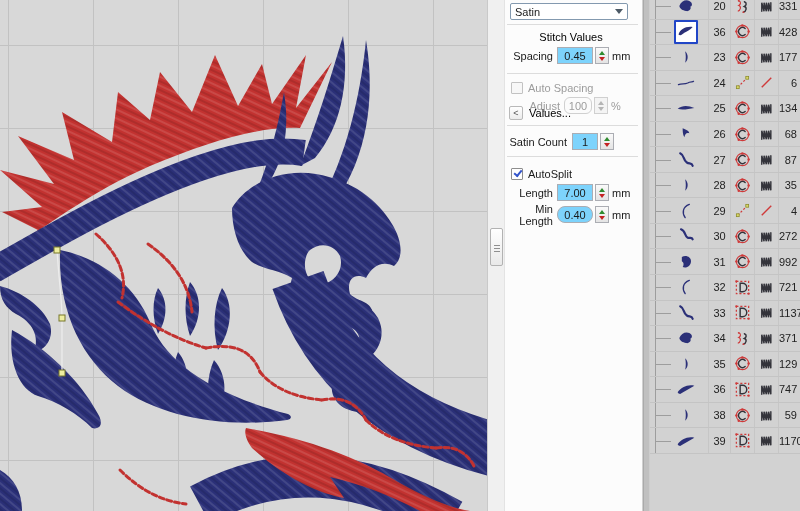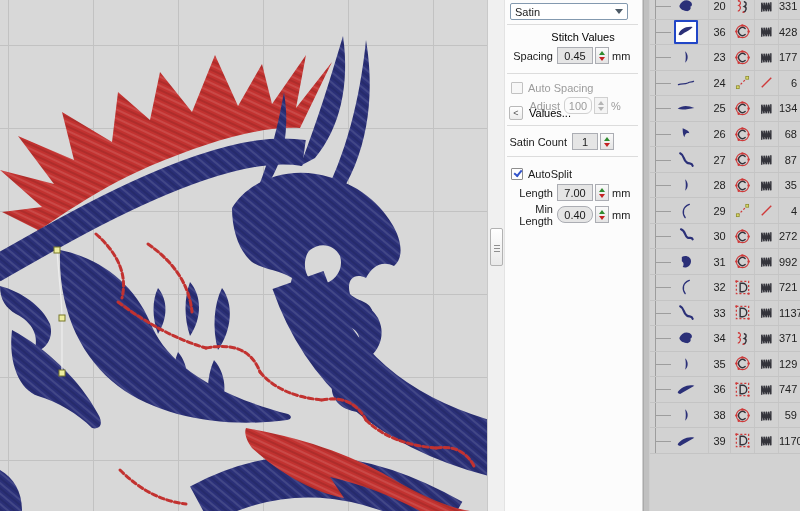--- a/index.html
+++ b/index.html
@@ -29,24 +29,24 @@
 
   
   .props{width:138px;height:511px;background:var(--panelBg);position:relative;flex:none;
     border-right:1px solid #d0d0d0;}
   .sep{position:absolute;left:2px;right:4px;border-top:1px solid #dcdcdc;}
   .combo{position:absolute;left:5px;top:3px;width:118px;height:17px;background:#fff;
     border:1px solid #8399af;border-radius:2px;display:flex;align-items:center;
     justify-content:space-between;padding:0 4px;cursor:default;}
   .combo .arr{width:0;height:0;border-left:4px solid transparent;border-right:4px solid transparent;
     border-top:5px solid #4d5a66;}
-  .ptitle{position:absolute;top:31px;left:12px;width:132px;text-align:center;color:#000;}
+  .ptitle{position:absolute;top:31px;left:0;width:132px;text-align:center;color:#000;}
   .prow{position:absolute;height:17px;display:flex;align-items:center;}
   .plabel{display:inline-block;text-align:right;}
-  .pinput{height:17px;background:#e5e5e5;border:1px solid #abadb3;text-align:center;
+  .pinput{height:17px;background:#7dd3fc;border:1px solid #abadb3;text-align:center;
     font:11px "Liberation Sans",sans-serif;color:#1a1a1a;padding:0;}
   .spin{width:14px;height:17px;margin-left:2px;border:1px solid #abadb3;background:linear-gradient(#fafafa,#e4e4e4);
     display:flex;flex-direction:column;align-items:center;justify-content:center;gap:2px;cursor:default;}
   .spin .up{width:0;height:0;border-left:3px solid transparent;border-right:3px solid transparent;border-bottom:4px solid #2e8b2e;}
   .spin .dn{width:0;height:0;border-left:3px solid transparent;border-right:3px solid transparent;border-top:4px solid #c32222;}
   .unit{margin-left:3px;}
   .cb{width:12px;height:12px;background:#fff;border:1px solid #8e8e8e;border-radius:1px;
     position:relative;flex:none;}
   .cb.checked:after{content:"";position:absolute;left:2px;top:1px;width:6px;height:3px;
     border-left:2px solid #3355cc;border-bottom:2px solid #3355cc;transform:rotate(-50deg);}

